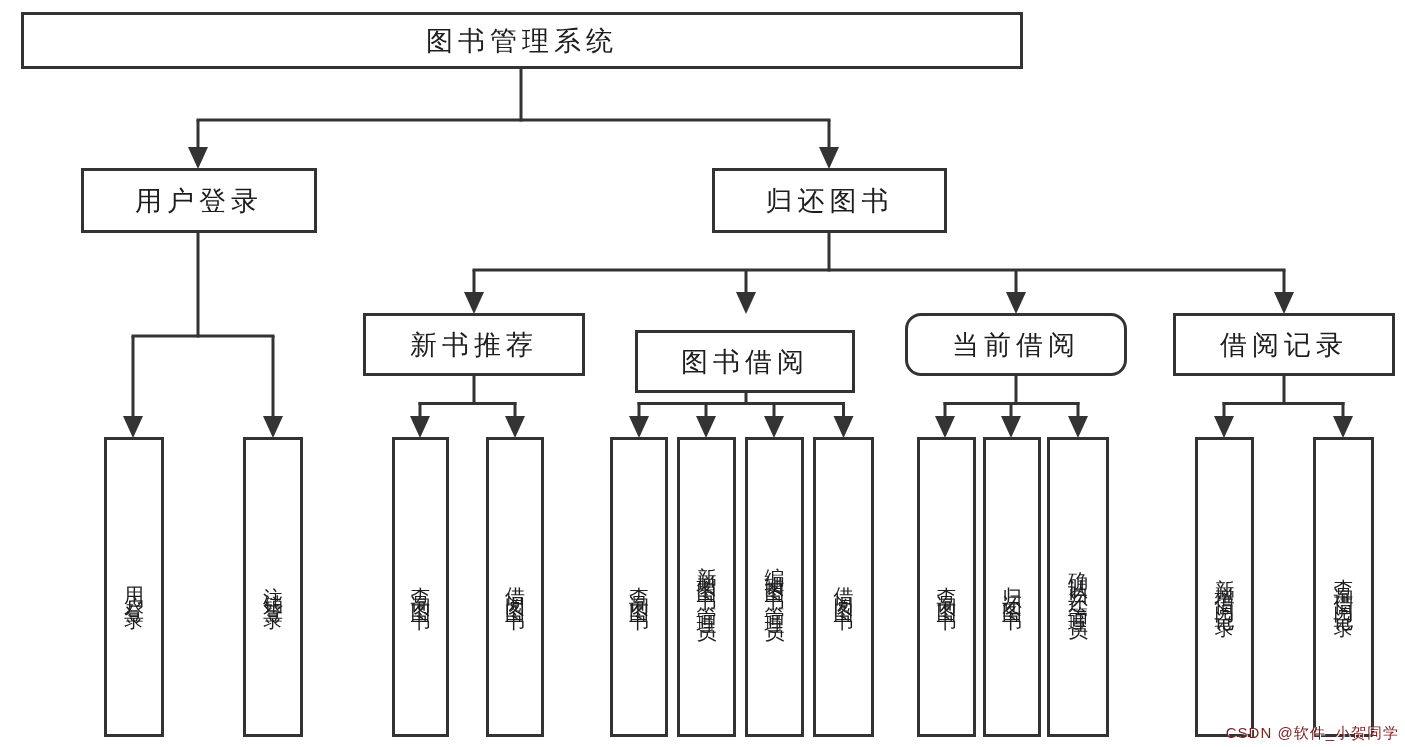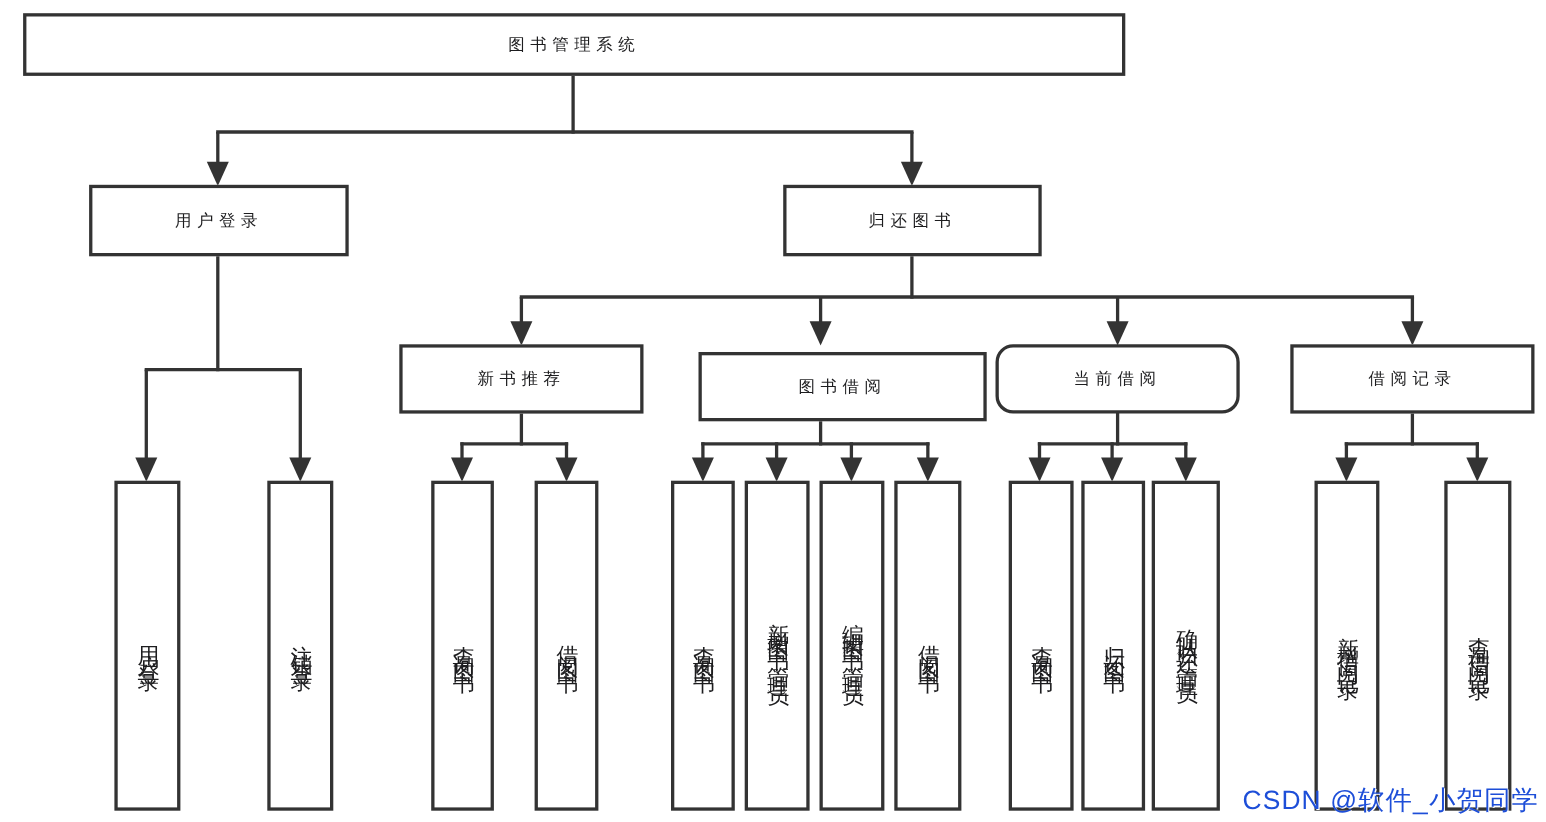--- a/index.html
+++ b/index.html
@@ -22,21 +22,21 @@
     pointer-events: none;
   }
   .hbox {
     position: absolute;
     box-sizing: border-box;
     border: 3px solid #333333;
     background: #ffffff;
     display: flex;
     align-items: center;
     justify-content: center;
-    font-size: 15px;
+    font-size: 27px;
     letter-spacing: 5px;
     color: #1d1d1f;
     white-space: nowrap;
   }
   .vbox {
     position: absolute;
     box-sizing: border-box;
     top: 437px;
     height: 300px;
     border: 3px solid #333333;
@@ -51,23 +51,23 @@
     font-size: 20px;
     letter-spacing: 8px;
     line-height: 1.05;
     color: #1d1d1f;
     white-space: nowrap;
   }
   .watermark {
     position: absolute;
     right: 6px;
     bottom: 4px;
-    font-size: 24px;
+    font-size: 15px;
     letter-spacing: 1px;
-    color: #1d4ed8;
+    color: #7f1d1d;
     text-shadow: 1px 1px 0 #ffffff;
   }
 </style>
 </head>
 <body>
 
 <div class="stage">
 
   <svg class="connectors" viewBox="0 0 1405 747" xmlns="http://www.w3.org/2000/svg">
     <g stroke="#333333" stroke-width="3" fill="none">
@@ -136,21 +136,21 @@
       <polygon points="1343,438 1333,416 1353,416"></polygon>
     </g>
   </svg>
 
   <div class="hbox" style="left:21px; top:12px; width:1002px; height:57px;">图书管理系统</div>
 
   <div class="hbox" style="left:81px; top:168px; width:236px; height:65px;">用户登录</div>
   <div class="hbox" style="left:712px; top:168px; width:235px; height:65px;">归还图书</div>
 
   <div class="hbox" style="left:363px; top:313px; width:222px; height:63px;">新书推荐</div>
-  <div class="hbox" style="left:635px; top:320px; width:262px; height:63px;">图书借阅</div>
+  <div class="hbox" style="left:635px; top:330px; width:220px; height:63px;">图书借阅</div>
   <div class="hbox" style="left:905px; top:313px; width:222px; height:63px;border-radius:16px;">当前借阅</div>
   <div class="hbox" style="left:1173px; top:313px; width:222px; height:63px;">借阅记录</div>
 
   <div class="vbox" style="left:104px; width:60px;">
     <span class="vtext">用户登录</span>
   </div>
   <div class="vbox" style="left:243px; width:60px;">
     <span class="vtext">注销登录</span>
   </div>
 

